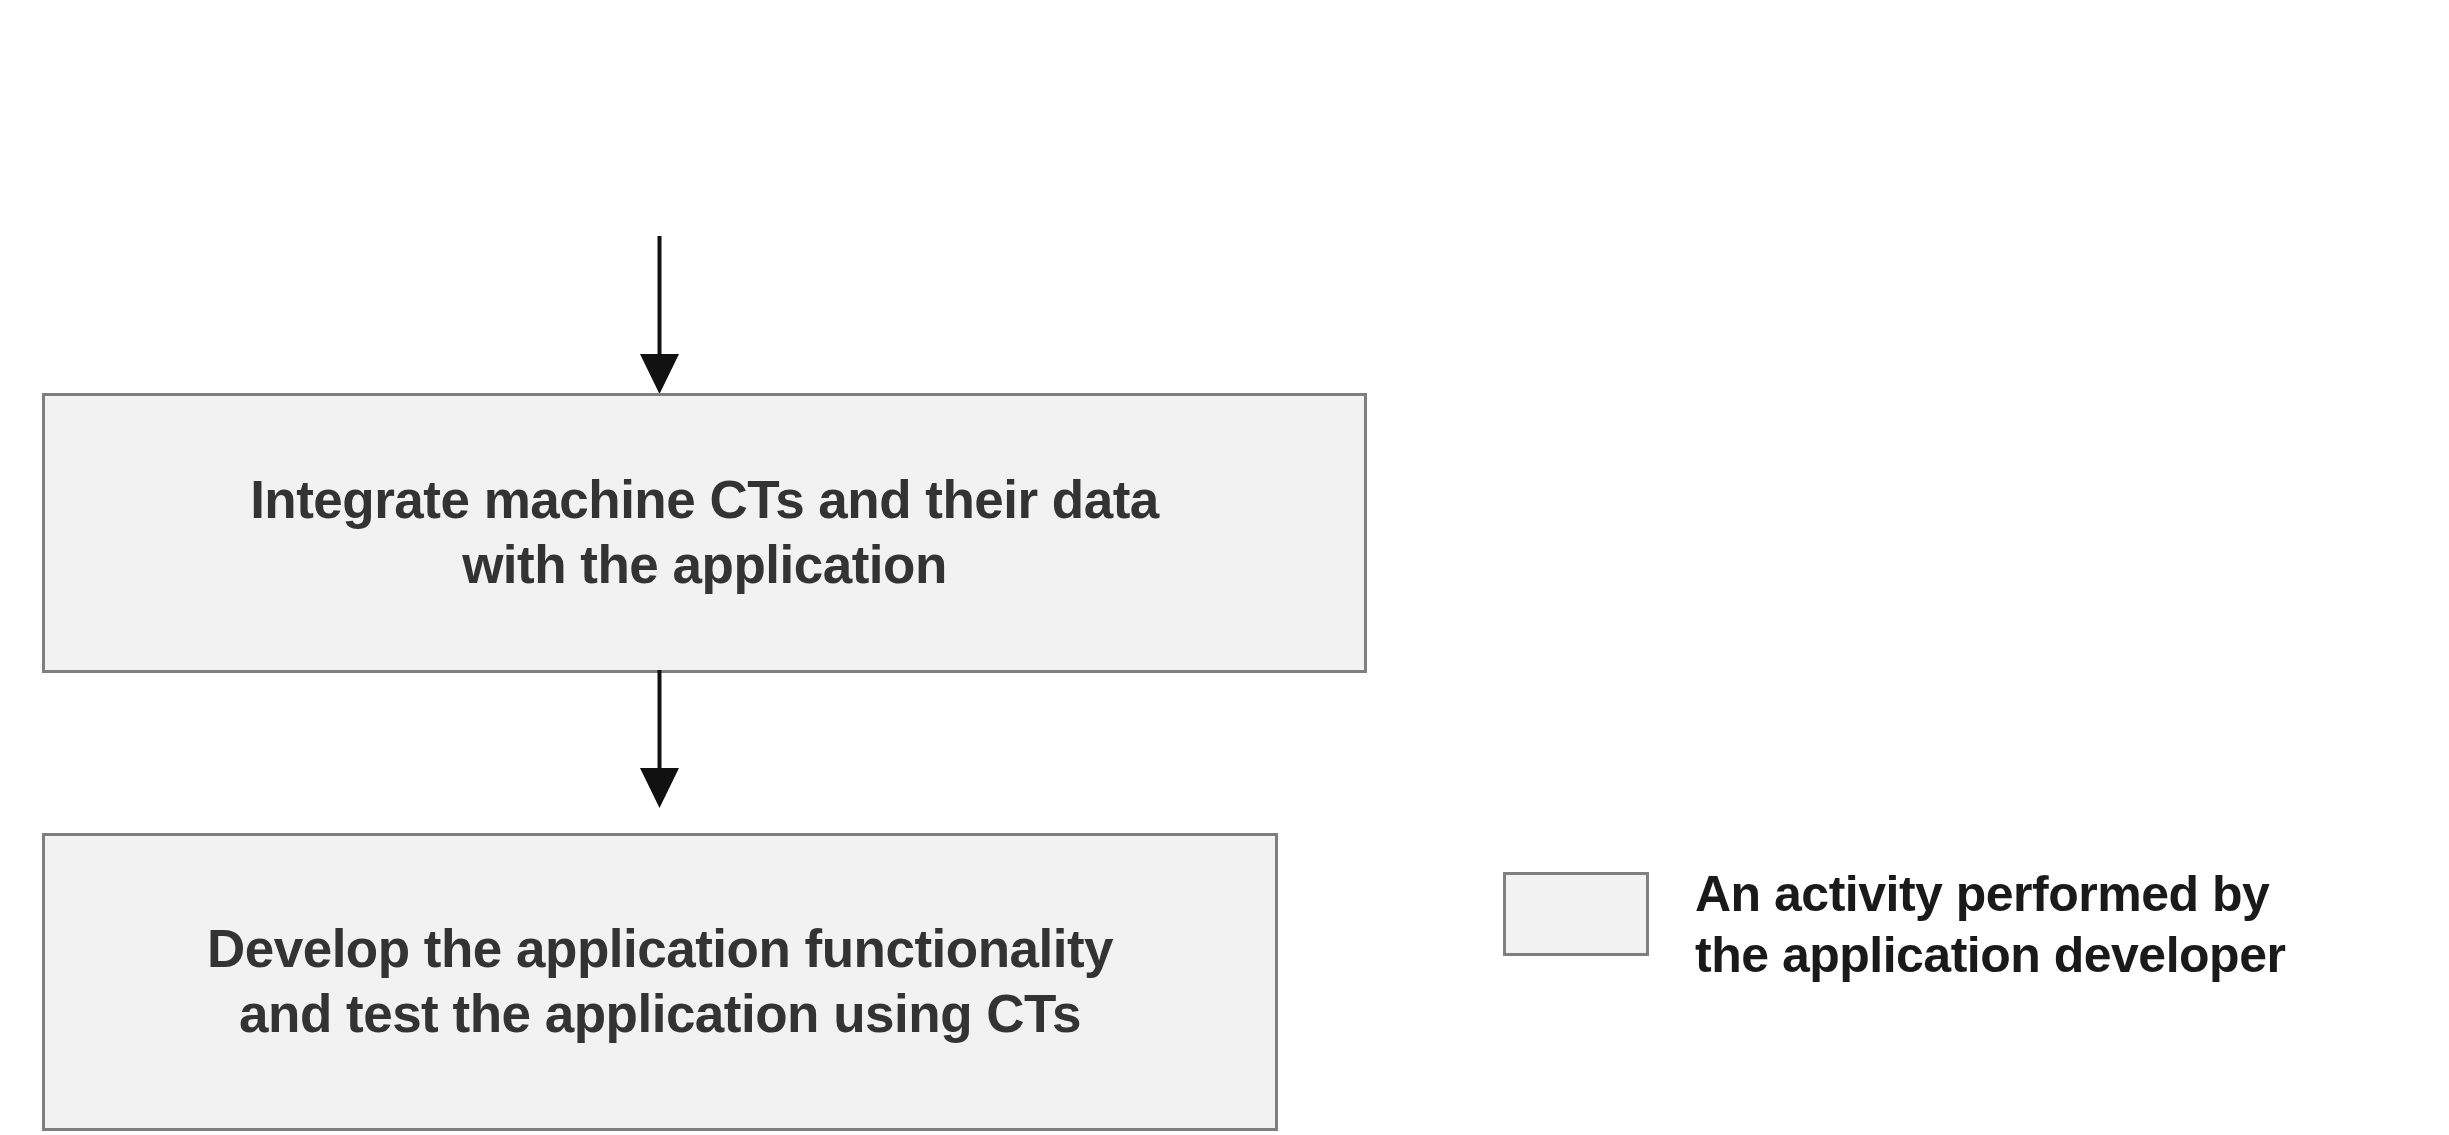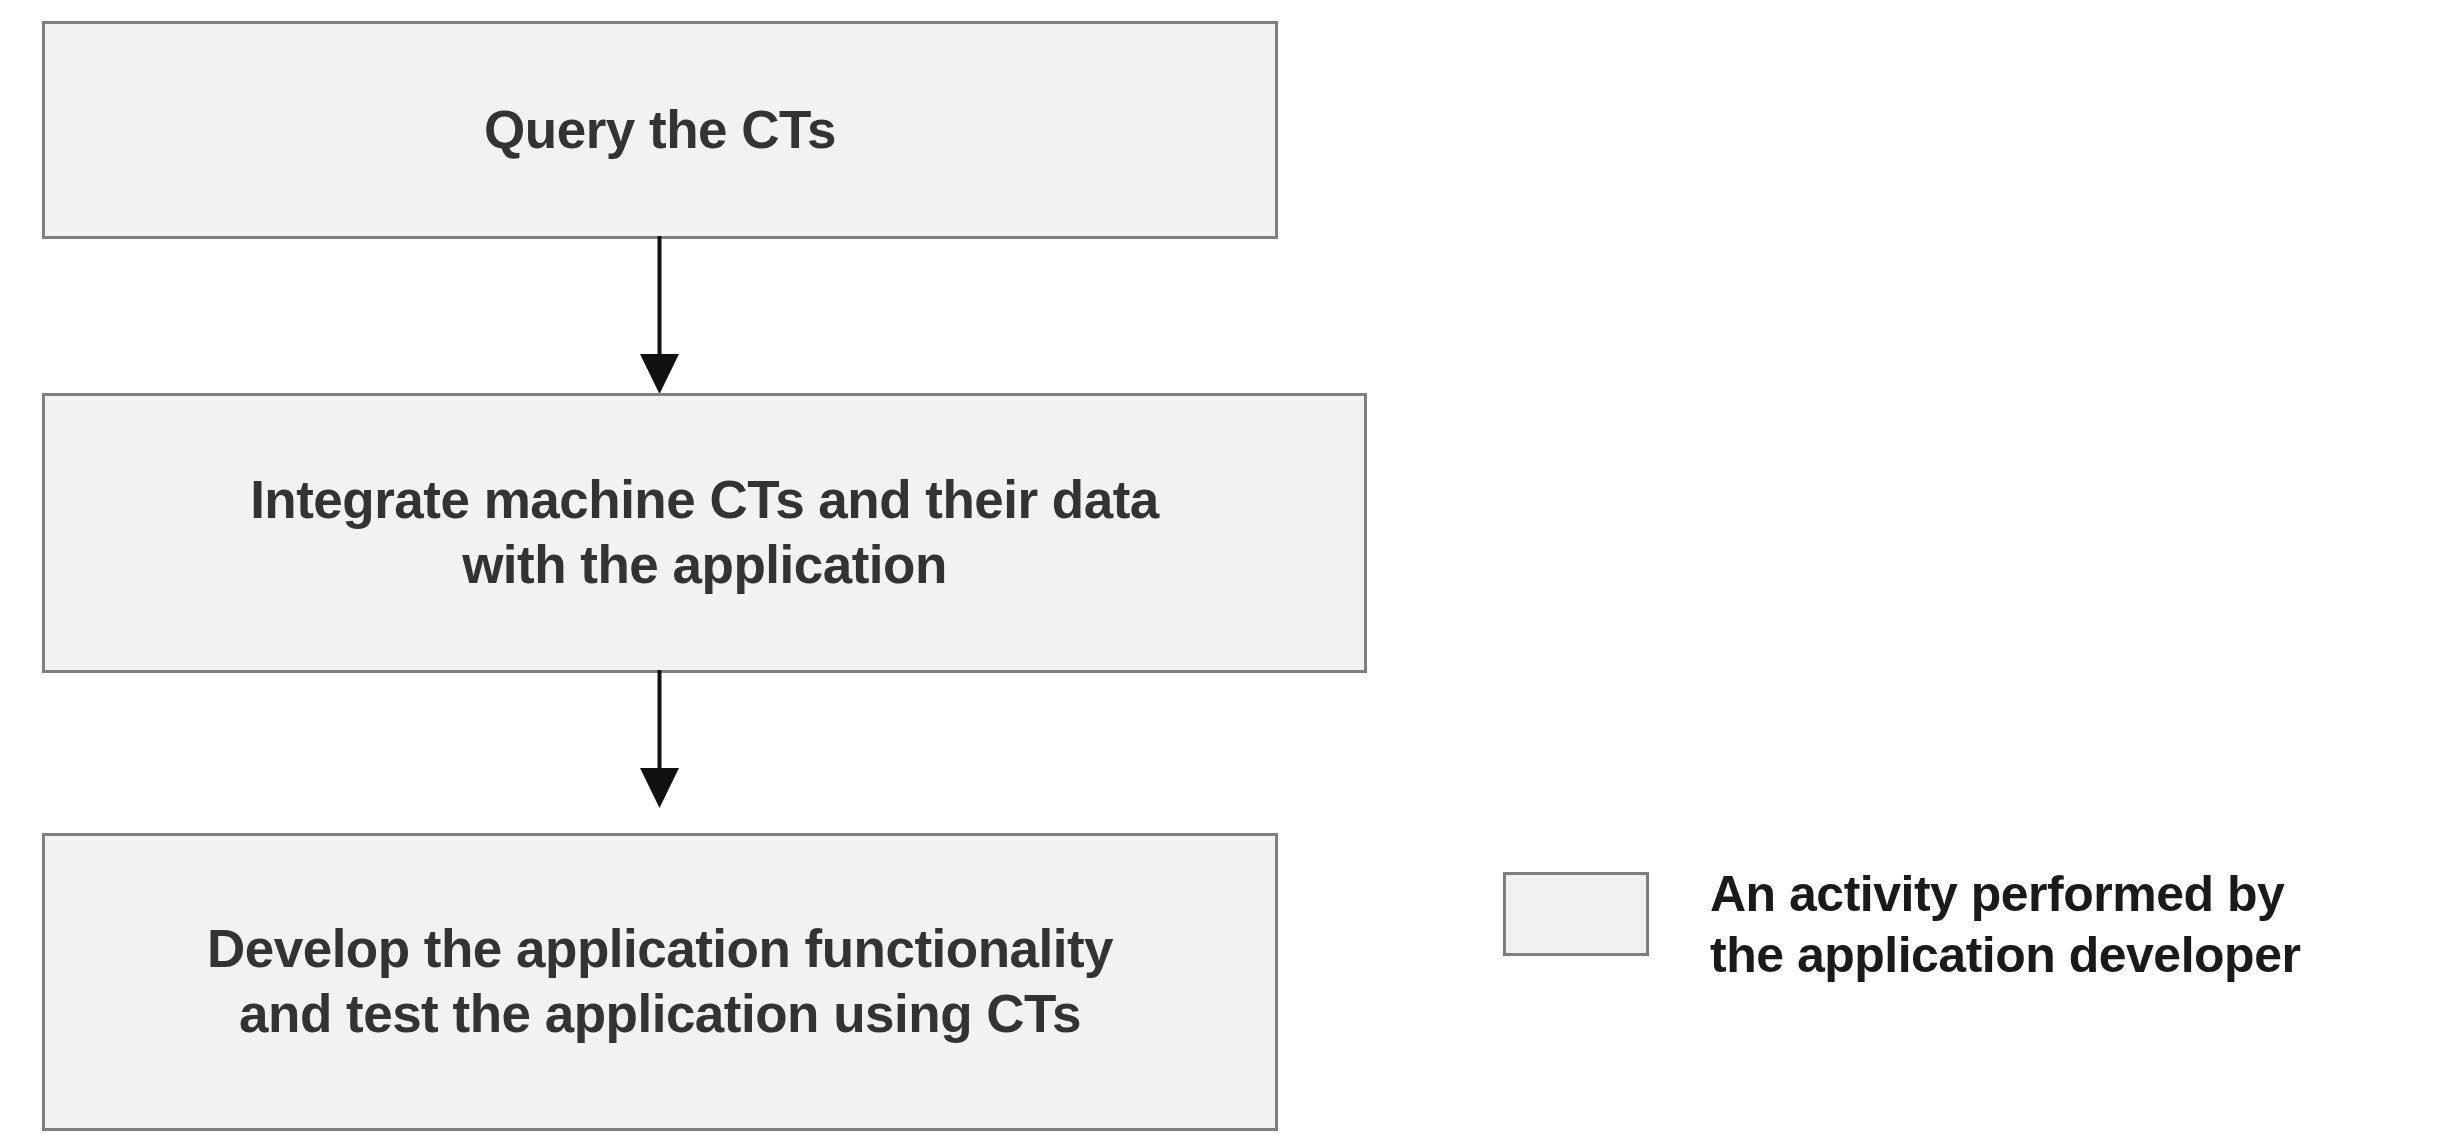--- a/index.html
+++ b/index.html
@@ -76,38 +76,35 @@
   #legend-swatch {
     box-sizing: border-box;
     width: 146px;
     height: 84px;
     flex: 0 0 146px;
     background: #f2f2f2;
     border: 3px solid #7f7f7f;
     margin-top: 8px;
   }
   #legend-text {
-    margin-left: 61px;
+    margin-left: 46px;
     font-family: "Liberation Sans", sans-serif;
     font-weight: bold;
     font-size: 50px;
     line-height: 1.22;
     color: #1a1a1a;
     letter-spacing: -0.5px;
     white-space: pre-line;
   }
 </style>
 </head>
 <body>
 
 <div id="canvas">
 
-  <div class="node" id="node-query">
-    <span class="node-label">Query the CTs</span>
-  </div>
 
   <svg class="connector" id="connector-1" viewBox="0 0 80 160">
     <line x1="39.5" y1="0" x2="39.5" y2="124" stroke="#111111" stroke-width="4"></line>
     <polygon points="39.5,158 20,118 59,118" fill="#111111"></polygon>
   </svg>
 
   <div class="node" id="node-integrate">
     <span class="node-label">Integrate machine CTs and their data
 with the application</span>
   </div>

